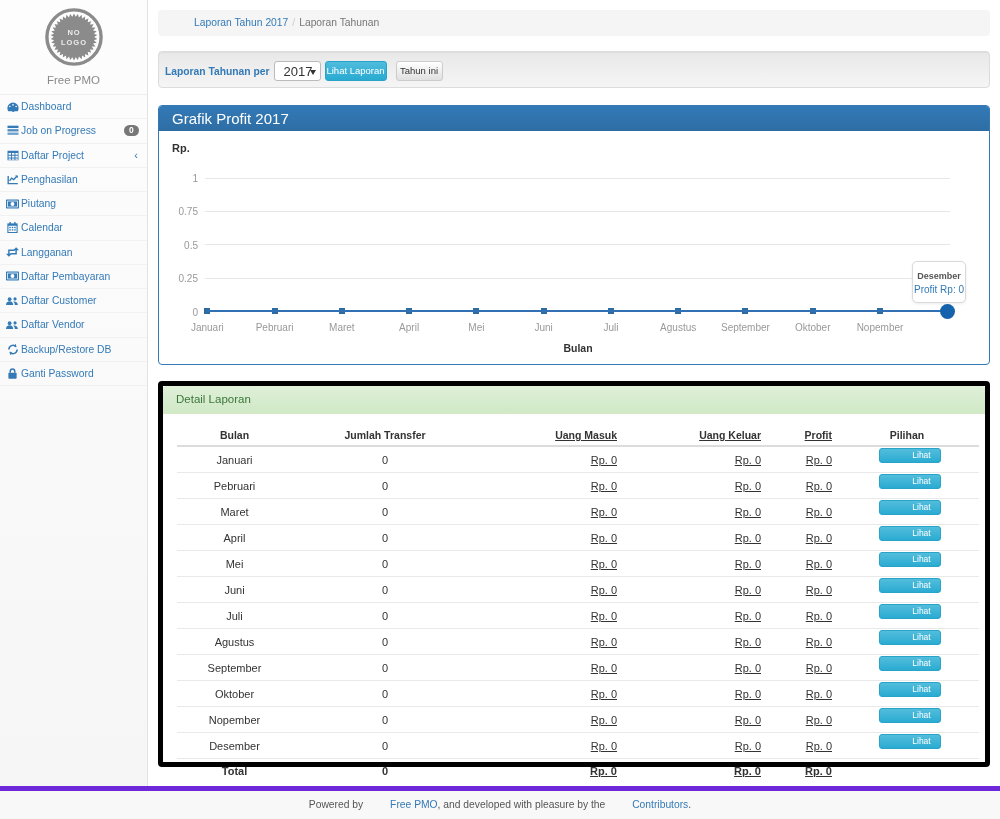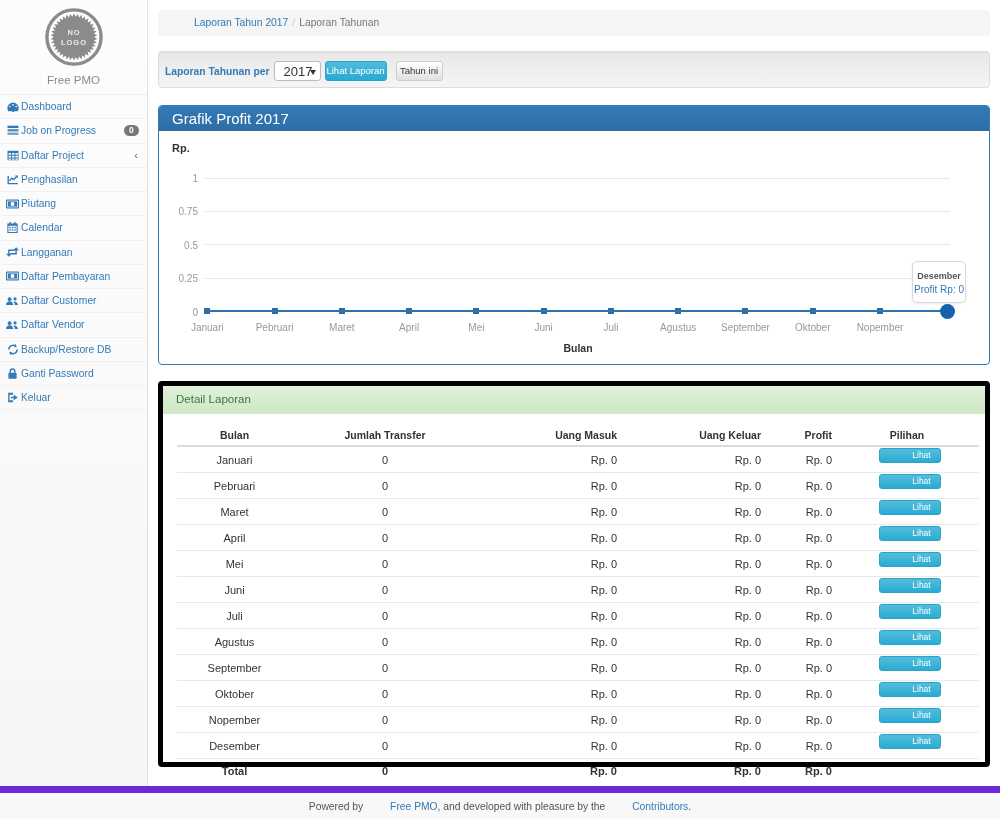--- a/index.html
+++ b/index.html
@@ -41,24 +41,24 @@
 .tooltip .t1 { font-size:9px; font-weight:bold; color:#555; line-height:14px; }
 .tooltip .t2 { font-size:10px; color:#337ab7; line-height:14px; }
 .panel-detail { position:absolute; left:10px; top:381px; width:832px; height:386px; border:5px solid #000000; border-radius:4px; background:#fff; }
 .panel-detail .ph { height:28px; background:linear-gradient(180deg,#dff0d8 0%,#d0e9c6 100%); color:#3c763d; font-size:11.5px; line-height:27px; padding-left:13px; border-bottom:1px solid #d6e9c6; border-radius:3px 3px 0 0; }
 .d-body { padding:5px 14px 0; }
 table.tbl { width:802px; border-collapse:collapse; table-layout:fixed; font-size:11px; color:#333; }
 table.tbl th { font-weight:bold; font-size:10.5px; height:27px; border-bottom:2px solid #dcdcdc; vertical-align:bottom; padding-bottom:4px; }
 table.tbl td { height:24.25px; border-top:1px solid #e9e9e9; vertical-align:middle; }
 table.tbl tr.first td { border-top:none; }
 table.tbl .c { text-align:center; }
-table.tbl .r { text-align:right; padding-right:8px; }
+table.tbl .r { text-align:right; padding-right:8px;text-decoration:underline; }
 table.tbl th:last-child { padding-right:5px; }
 .btn-xs { display:inline-block; width:62px; height:15px; line-height:13px; font-size:8.5px; color:#fff; text-align:center; background:linear-gradient(180deg,#53bddc 0%,#2aabd2 100%); border:1px solid #28a4c9; border-radius:3px; position:relative; top:0.8px; }
-.footer { position:absolute; left:0; top:786px; width:1000px; height:33px; background:#f8f8f8; border-top:7px solid #6d28d9; text-align:center; font-size:10.3px; color:#555; padding-top:8px; }
+.footer { position:absolute; left:0; top:786px; width:1000px; height:33px; background:#f8f8f8; border-top:5px solid #6d28d9; text-align:center; font-size:10.3px; color:#555; padding-top:8px; }
 </style>
 </head>
 <body>
 <div class="sidebar">
   <div class="logo-area">
     <svg width="60" height="60" viewBox="-30 -30 60 60">
       <circle cx="0" cy="0" r="27.1" fill="none" stroke="#8b8b8b" stroke-width="3.4"></circle>
       <polygon id="seal" fill="#8b8b8b" points="0.00,-23.40 1.67,-20.13 3.85,-23.08 4.96,-19.58 7.60,-22.13 8.11,-18.50 11.14,-20.58 11.05,-16.91 14.37,-18.47 13.68,-14.86 17.22,-15.85 15.94,-12.41 19.59,-12.80 17.77,-9.61 21.43,-9.40 19.11,-6.56 22.68,-5.74 19.92,-3.32 23.32,-1.93 20.20,-0.00 23.32,1.93 19.92,3.32 22.68,5.74 19.11,6.56 21.43,9.40 17.77,9.61 19.59,12.80 15.94,12.41 17.22,15.85 13.68,14.86 14.37,18.47 11.05,16.91 11.14,20.58 8.11,18.50 7.60,22.13 4.96,19.58 3.85,23.08 1.67,20.13 0.00,23.40 -1.67,20.13 -3.85,23.08 -4.96,19.58 -7.60,22.13 -8.11,18.50 -11.14,20.58 -11.05,16.91 -14.37,18.47 -13.68,14.86 -17.22,15.85 -15.94,12.41 -19.59,12.80 -17.77,9.61 -21.43,9.40 -19.11,6.56 -22.68,5.74 -19.92,3.32 -23.32,1.93 -20.20,0.00 -23.32,-1.93 -19.92,-3.32 -22.68,-5.74 -19.11,-6.56 -21.43,-9.40 -17.77,-9.61 -19.59,-12.80 -15.94,-12.41 -17.22,-15.85 -13.68,-14.86 -14.37,-18.47 -11.05,-16.91 -11.14,-20.58 -8.11,-18.50 -7.60,-22.13 -4.96,-19.58 -3.85,-23.08 -1.67,-20.13"></polygon>
       <text x="0" y="-2.5" text-anchor="middle" font-size="7.5" font-weight="bold" fill="#ececec" letter-spacing="1">NO</text>
       <text x="0" y="7.5" text-anchor="middle" font-size="7.5" font-weight="bold" fill="#ececec" letter-spacing="1">LOGO</text>
@@ -198,29 +198,20 @@
         <span class="txt">Backup/Restore DB</span>
       </li>
       <li>
         <span class="mi">
           <svg width="9" height="11" viewBox="0 0 12 14">
             <path fill="none" stroke="#337ab7" stroke-width="2" d="M3 6V4a3 3 0 0 1 6 0v2"></path>
             <rect x="0.5" y="6" width="11" height="8" rx="1" fill="#337ab7"></rect>
           </svg>
         </span>
         <span class="txt">Ganti Password</span>
-      </li>
-      <li>
-        <span class="mi">
-          <svg width="12" height="11" viewBox="0 0 16 16">
-            <path fill="#337ab7" d="M1 1h7v3H3v8h5v3H1V1z"></path>
-            <path fill="#337ab7" d="M9 4l6 4-6 4V9H5V7h4V4z"></path>
-          </svg>
-        </span>
-        <span class="txt">Keluar</span>
       </li>
     </ul>
 </div>
 <div class="content">
   <div class="breadcrumb"><a href="#">Laporan Tahun 2017</a><span class="sep">/</span>Laporan Tahunan</div>
   <div class="well">
     <label>Laporan Tahunan per</label>
     <span class="sel">2017</span>
     <a class="btn btn-info" href="#">Lihat Laporan</a>
     <a class="btn btn-default" href="#">Tahun ini</a>

